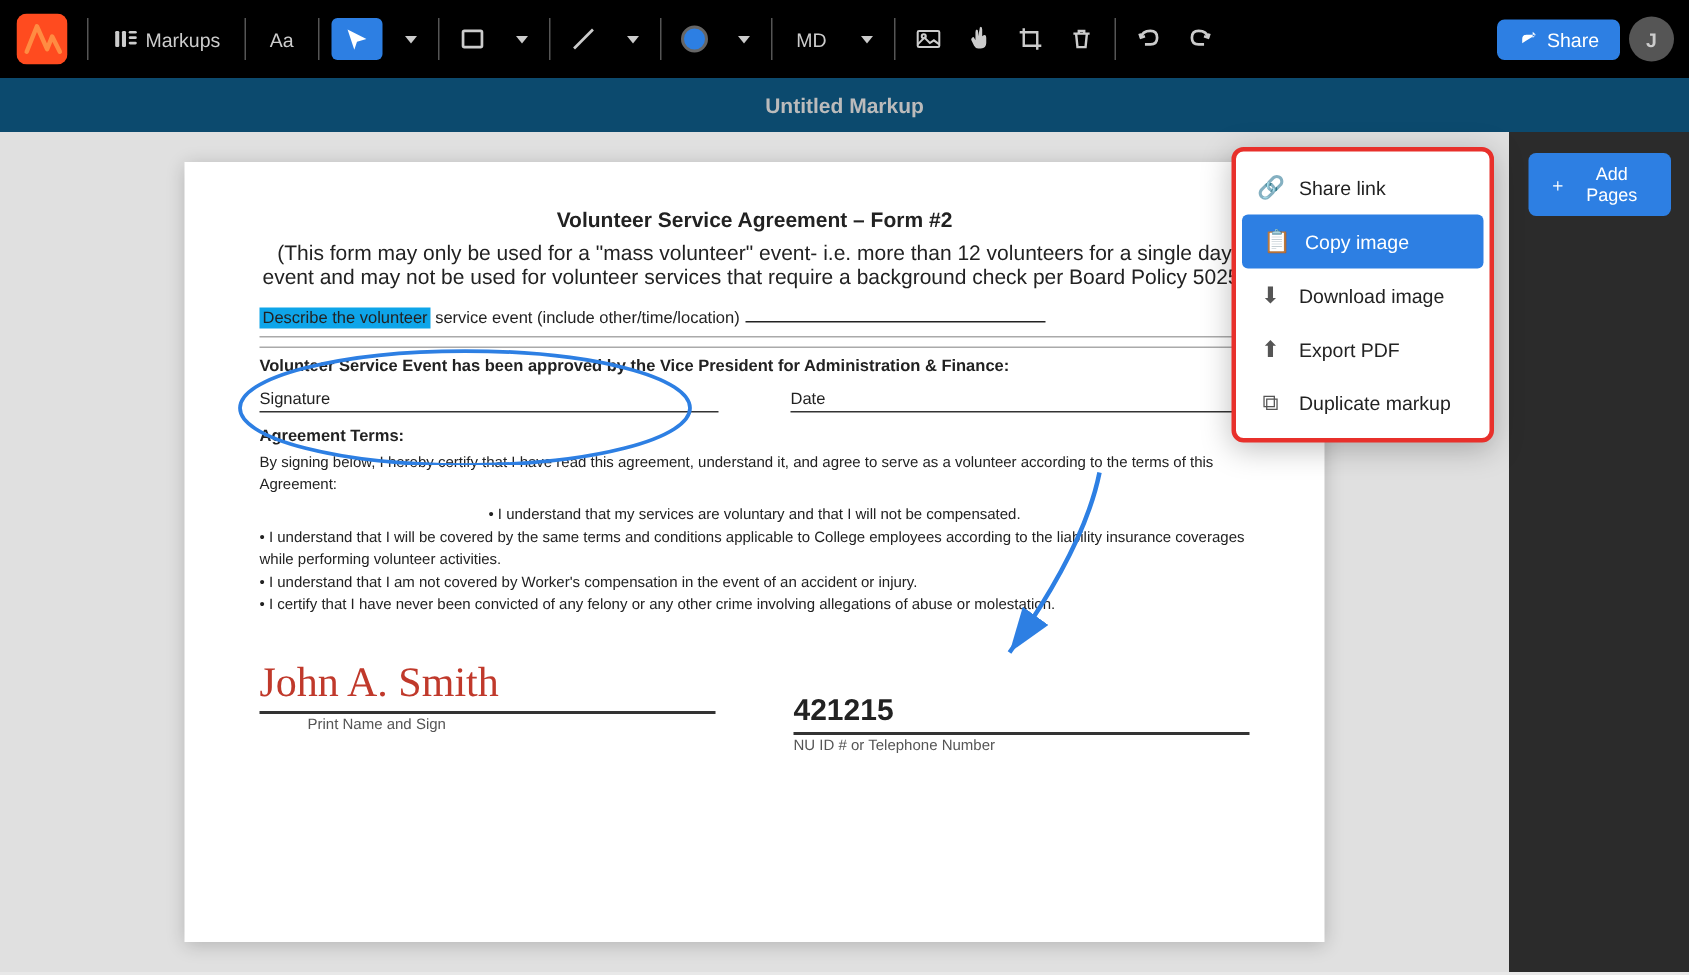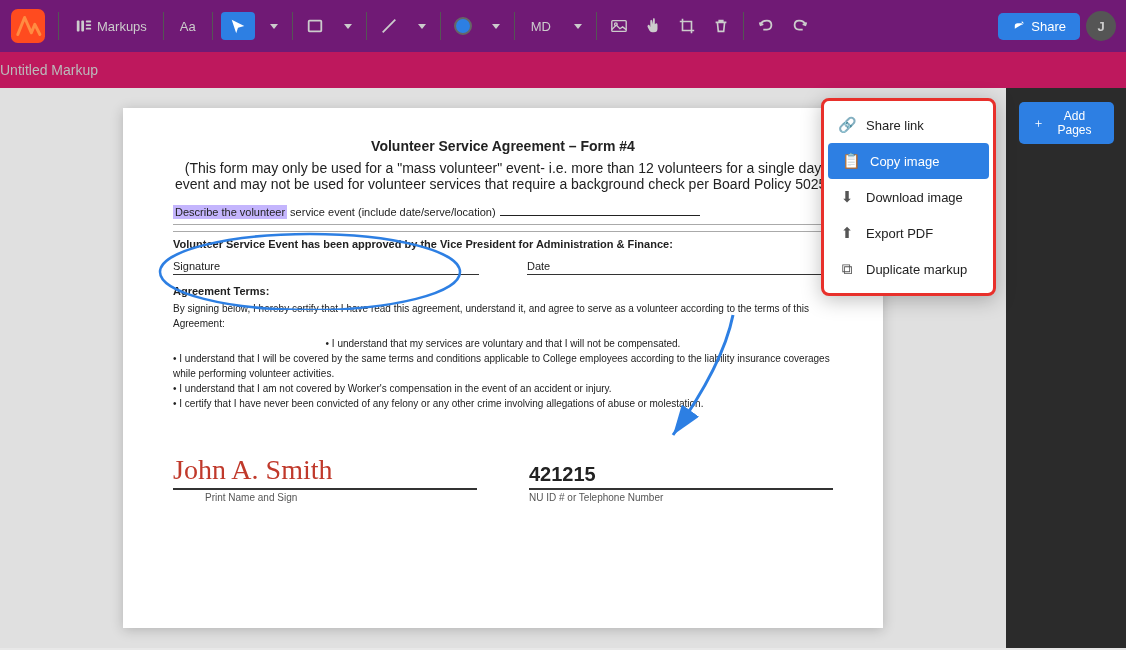--- a/index.html
+++ b/index.html
@@ -1,20 +1,20 @@
 <!DOCTYPE html>
 <html><head>
   <meta charset="utf-8">
   <style>
     * { box-sizing: border-box; margin: 0; padding: 0; }
     body { font-family: -apple-system, BlinkMacSystemFont, 'Segoe UI', sans-serif; background: #e8e8e8; width: 1126px; height: 650px; overflow: hidden; }
 
     
     .toolbar {
-      display: flex; align-items: center; background: #701a75; height: 52px;
+      display: flex; align-items: center; background: #000000; height: 52px;
       padding: 0 10px; gap: 6px; position: relative; z-index: 100;
     }
     .toolbar-logo {
       width: 36px; height: 36px; display: flex; align-items: center; justify-content: center; margin-right: 4px;
     }
     .logo-svg { width: 34px; height: 34px; }
     .toolbar-divider { width: 1px; height: 28px; background: #555; margin: 0 2px; }
     .toolbar-btn {
       display: flex; align-items: center; gap: 4px; background: transparent; border: none;
       color: #ccc; cursor: pointer; padding: 5px 8px; border-radius: 4px; font-size: 13px;
@@ -96,21 +96,21 @@
     }
     .dropdown-item {
       display: flex; align-items: center; gap: 10px; padding: 9px 14px;
       font-size: 13px; color: #222; cursor: pointer; border-radius: 0;
     }
     .dropdown-item.active { background: #2d7fe3; color: #fff; border-radius: 4px; margin: 0 4px; }
     .dropdown-item.active .item-icon { color: #fff; }
     .item-icon { font-size: 15px; color: #555; width: 18px; text-align: center; }
 
     .page-title-section {
-      background: #be185d; padding: 10px 0; font-size: 14px; color: #bbb; 
+      background: #0c4a6e; padding: 10px 0; font-size: 14px; color: #bbb; text-align: center; font-weight: bold;
     }
   </style>
 </head>
 <body>
 
 <div class="toolbar">
 
   <div class="toolbar-logo">
     <svg class="logo-svg" viewBox="0 0 40 40" fill="none">
       <rect width="40" height="40" rx="8" fill="#FF4B1F"></rect>
@@ -246,25 +246,25 @@
 
 <div class="page-title-section">
   <span>Untitled Markup</span>
 </div>
 
 <div class="main-layout">
 
   <div class="canvas-area">
     <div class="document-page">
 
-      <div class="doc-title">Volunteer Service Agreement – Form #4</div>
+      <div class="doc-title">Volunteer Service Agreement – Form #2</div>
       <div class="doc-subtitle">(This form may only be used for a "mass volunteer" event- i.e. more than 12 volunteers for a single day event and may not be used for volunteer services that require a background check per Board Policy 5025)</div>
 
       <div style="margin-bottom: 6px; position: relative;">
-        <span style="background:#c4b5fd; padding:1px 2px;"><span>Describe the volunteer</span></span><span> service event (include date/serve/location)</span><span class="doc-field-line"></span>
+        <span style="background:#0ea5e9; padding:1px 2px;"><span>Describe the volunteer</span></span><span> service event (include other/time/location)</span><span class="doc-field-line"></span>
       </div>
       <div style="border-bottom:1px solid #aaa; margin:3px 0;"></div>
       <div style="border-bottom:1px solid #aaa; margin:6px 0;"></div>
 
       <div style="margin-bottom:8px; position:relative;">
         <strong><span>Volunteer Service Event has been approved by the Vice President for Administration &amp; Finance:</span></strong>
         
         <div class="field-row">
           <div class="field-col">
             <span>Signature</span>
@@ -282,21 +282,21 @@
 
       <div class="agreement-terms">
         <div class="terms-title">Agreement Terms:</div>
         <div class="terms-body">By signing below, I hereby certify that I have read this agreement, understand it, and agree to serve as a volunteer according to the terms of this Agreement:</div>
         <div class="terms-body" style="margin-top:5px;text-align:center;">• I understand that my services are voluntary and that I will not be compensated.</div>
         <div class="terms-body">• I understand that I will be covered by the same terms and conditions applicable to College employees according to the liability insurance coverages while performing volunteer activities.</div>
         <div class="terms-body">• I understand that I am not covered by Worker's compensation in the event of an accident or injury.</div>
         <div class="terms-body">• I certify that I have never been convicted of any felony or any other crime involving allegations of abuse or molestation.</div>
       </div>
 
-      <div style="margin-top:14px; display:flex; gap:52px; align-items:flex-end; position:relative;">
+      <div style="margin-top:14px; display:flex; gap:52px; align-items:center; position:relative;">
         <div style="flex:1;">
           <div style="border-bottom:2px solid #333; padding-bottom:2px;">
             <span class="sig-cursive">John A. Smith</span>
           </div>
           <div style="font-size:10px; color:#555; margin-top:2px;padding-left:32px;">Print Name and Sign</div>
         </div>
         <div style="flex:1;margin-top:38px;">
           <div style="border-bottom:2px solid #333; padding-bottom:2px;">
             <span class="sig-id">421215</span>
           </div>

